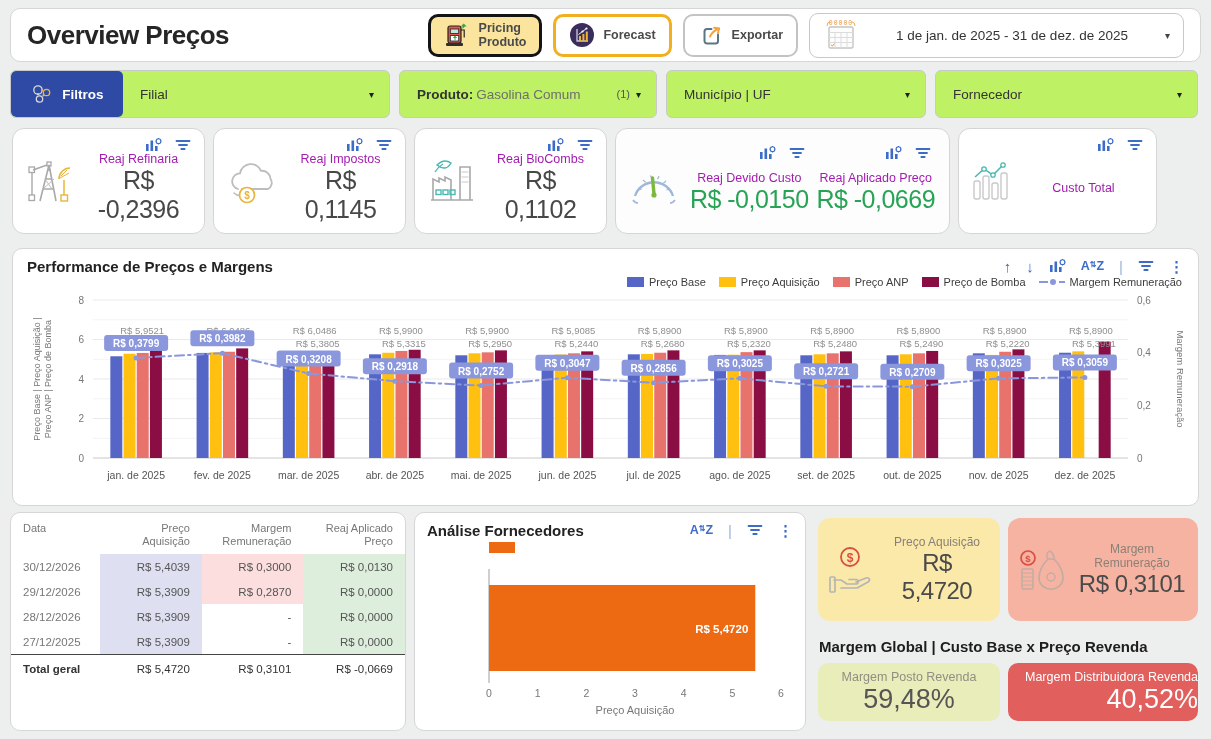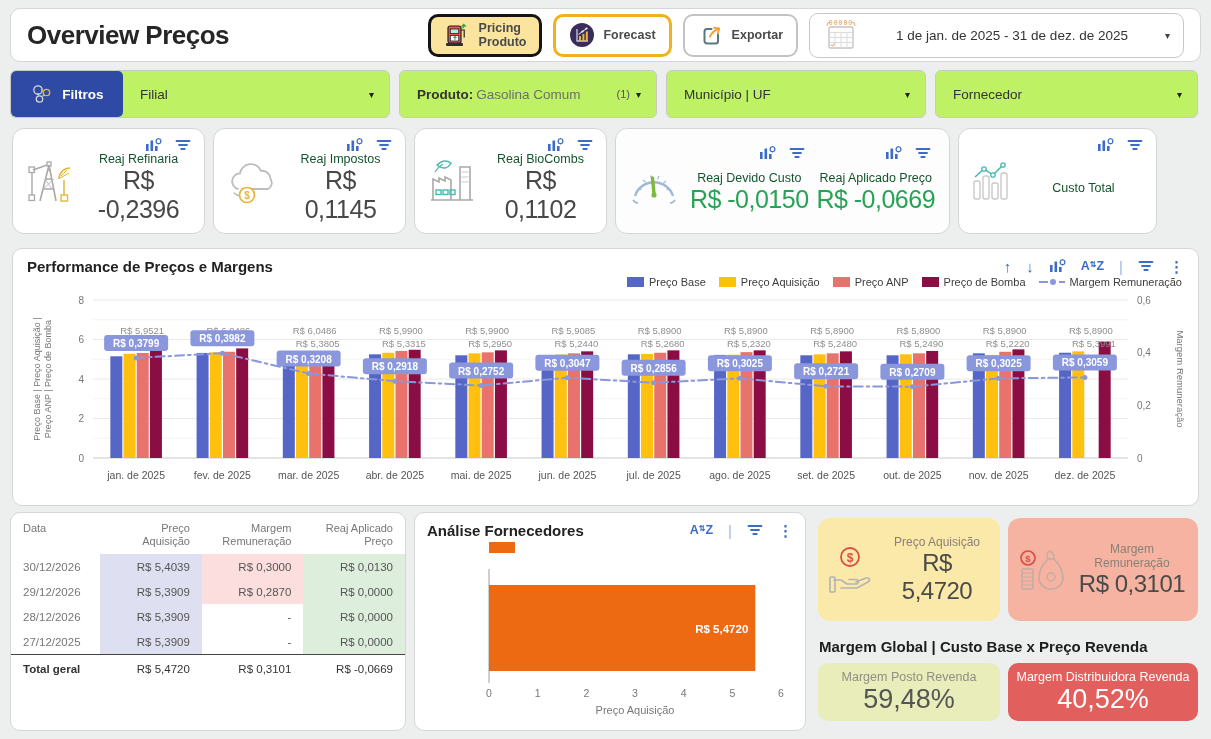--- a/index.html
+++ b/index.html
@@ -33,21 +33,21 @@
   #fornecedor-card { width:263px; }
   .fval { color:#6e6e6e; margin-left:3px; }
   .fcount { font-size:11px; color:#555; margin-left:14px; }
 
   
   #kpi-row { left:12px; top:128px; width:1187px; height:106px; display:flex; gap:8px; }
   .kpi-card { position:relative; background:#fff; border:1.6px solid #d5d5d5; border-radius:12px; padding:8px 12px; }
   .kpi-hicons { position:absolute; top:9px; right:13px; display:flex; gap:13px; align-items:center; }
   .kpi-body { display:flex; align-items:center; height:100%; gap:6px; }
   .kpi-text { flex:1; text-align:center; margin-top:14px; }
-  .kpi-name { font-size:12.5px; color:#14532d; }
+  .kpi-name { font-size:12.5px; color:#a21caf; }
   .kpi-value { font-size:25px; color:#484848; letter-spacing:-0.5px; }
   .kpi-green .kpi-value { color:#27A355; }
   #kpi-wide { display:flex; padding:8px 10px; }
   #kpi-wide .sub { flex:1; position:relative; }
   #kpi-wide .sub .kpi-hicons { right:8px; }
   #kpi-custo .kpi-value { font-size:23px; }
 
   
   #perf-card { left:12px; top:248px; width:1187px; height:258px; padding:9px 14px 6px; }
   #perf-head { display:flex; align-items:center; }
@@ -79,21 +79,21 @@
   #right-col { left:814px; top:512px; width:387px; height:219px; }
   .mini-card { position:absolute; border-radius:12px; display:flex; align-items:center; padding:0 10px; gap:4px; }
   #card-preco { left:4px; top:6px; width:182px; height:103px; background:#FBE9A9; }
   #card-margem { left:194px; top:6px; width:190px; height:103px; background:#F6B3A2; }
   .mini-text { flex:1; text-align:center; }
   .mini-name { font-size:12px; color:#8a8077; }
   .mini-value { font-size:24px; color:#4a4a4a; letter-spacing:-0.5px; }
   #margem-global-title { position:absolute; left:5px; top:126px; font-size:15px; font-weight:800; color:#1d1d1d; }
   .pct-card { position:absolute; top:151px; height:58px; border-radius:10px; text-align:center; padding-top:7px; }
   #card-posto { left:4px; width:182px; background:#E9EDB9; }
-  #card-distrib { left:194px; width:190px; background:#E15F5C; }
+  #card-distrib { left:194px; width:190px; background:#E15F5C;text-align:right; }
   .pct-label { font-size:12.5px; color:#8f8f83; }
   .pct-value { font-size:27px; color:#555; }
   #card-distrib .pct-label { color:#fff; }
   #card-distrib .pct-value { color:#fff; }
 
   svg { display:block; }
 </style>
 </head>
 <body>
 

